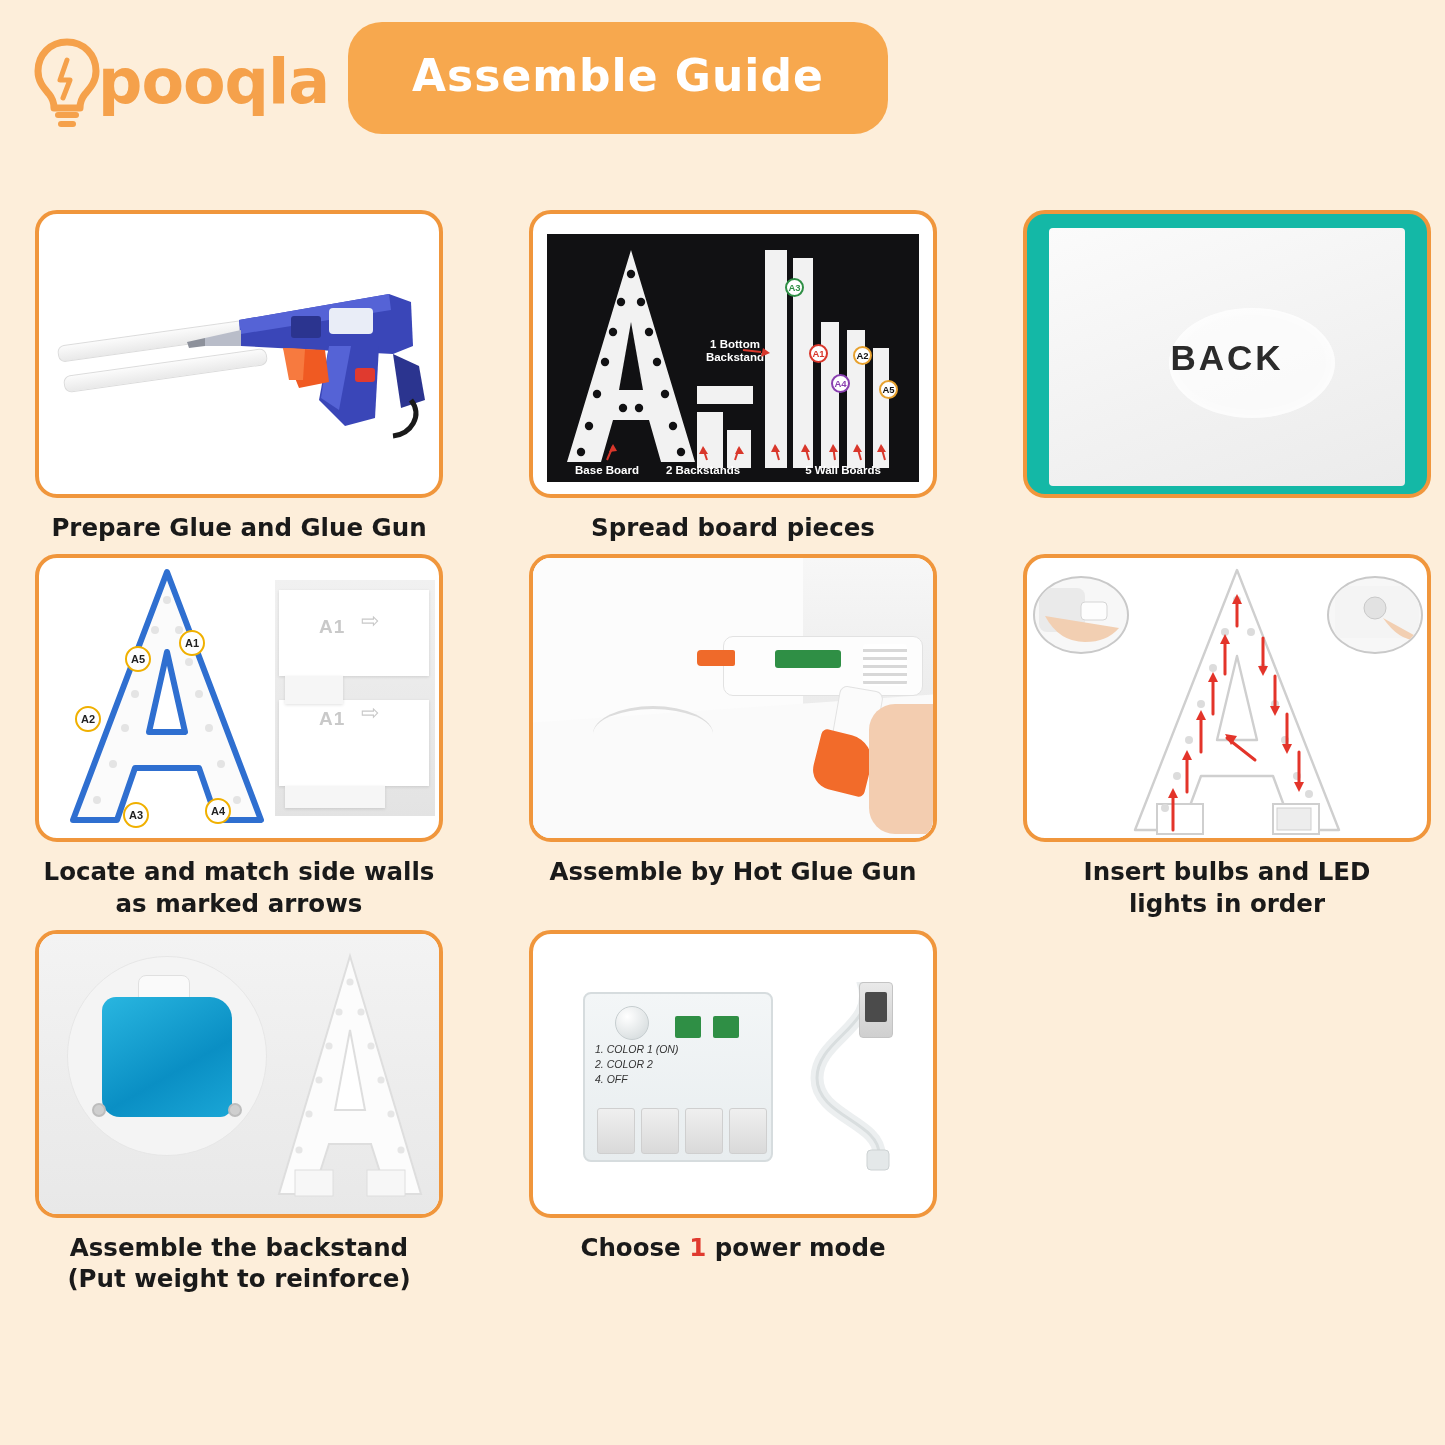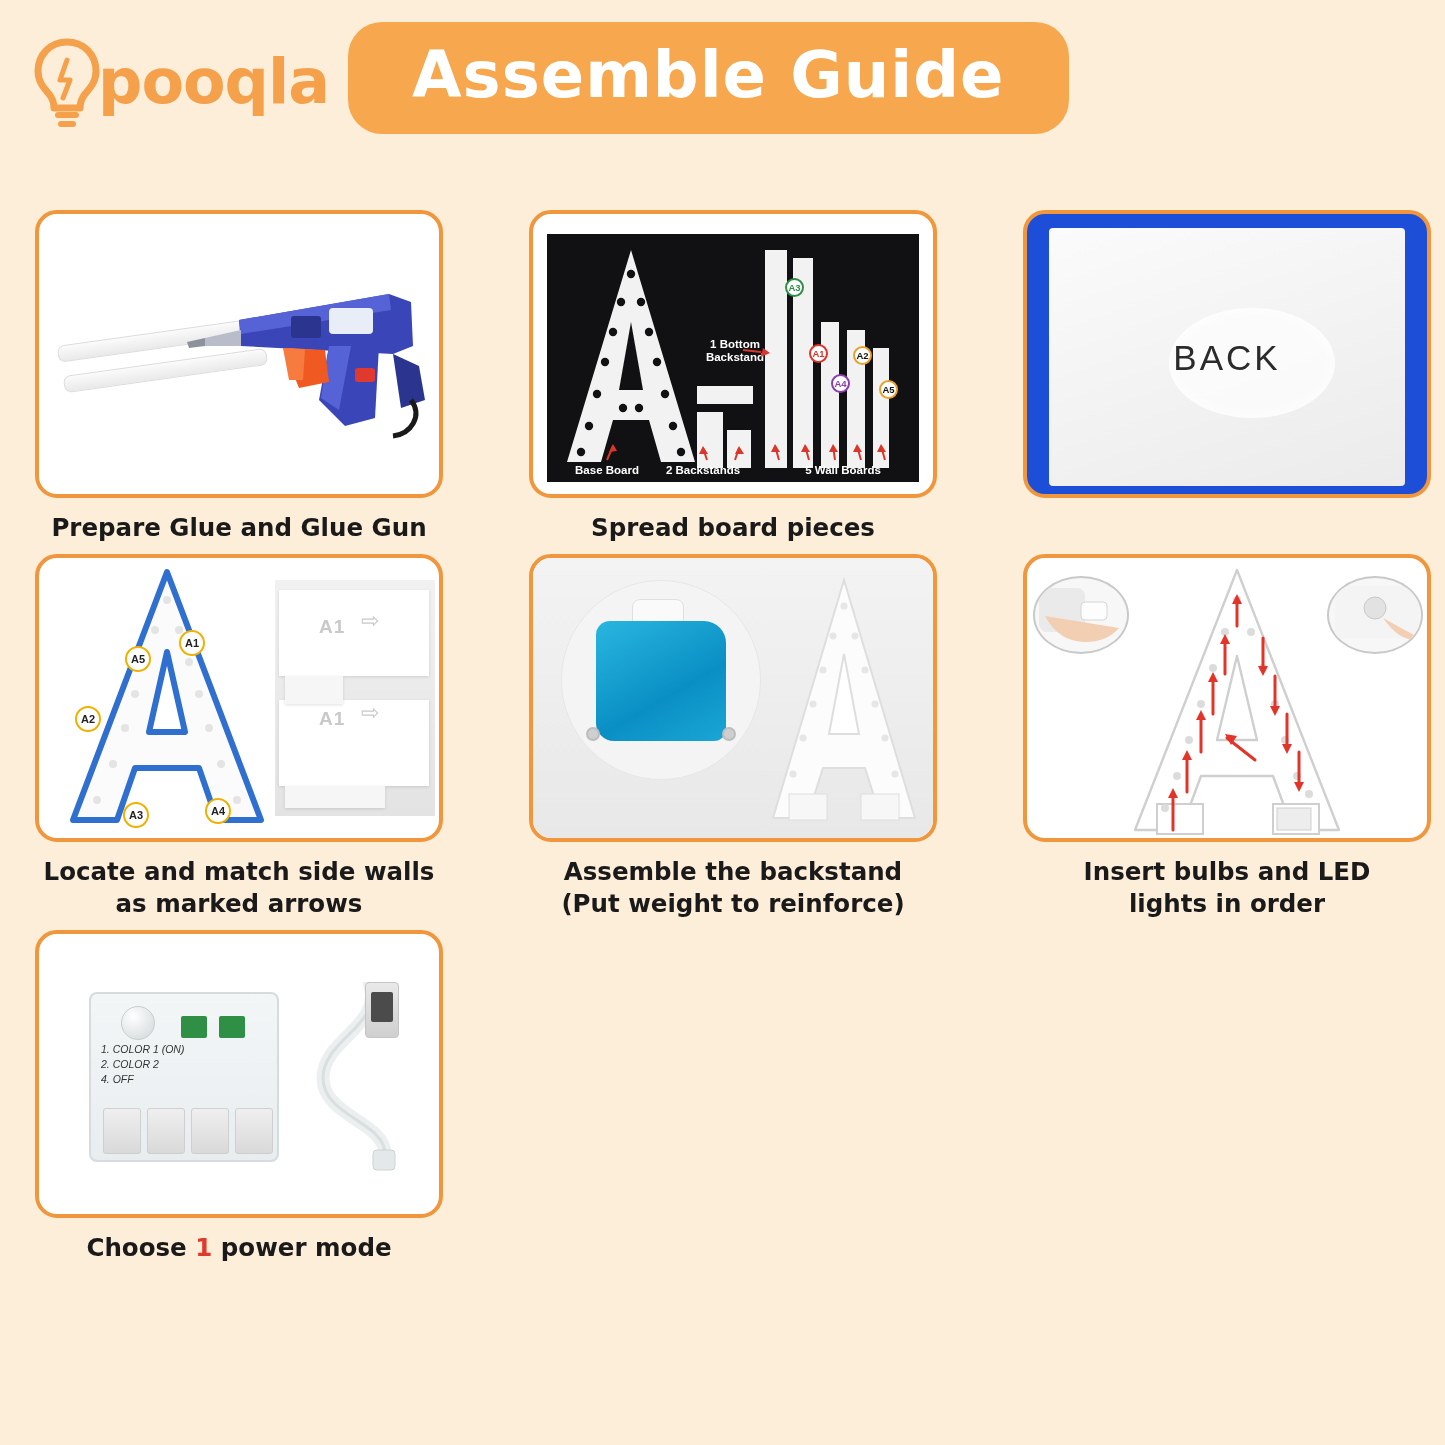--- a/index.html
+++ b/index.html
@@ -49,21 +49,21 @@
     margin-left: 38px;
     background: #f7a84e;
     border-radius: 34px;
     padding: 10px 64px 16px 64px;
     display: flex; align-items: center; justify-content: center;
     height: 112px;
   }
   .title-pill span {
     font-family: "DejaVu Sans", sans-serif;
     font-weight: bold;
-    font-size: 64px;
+    font-size: 44px;
     color: #ffffff;
     letter-spacing: 1px;
   }
 
   
   .grid {
     position: absolute;
     top: 210px; left: 24px;
     width: 1400px;
     display: grid;
@@ -131,21 +131,21 @@
     background:#fff; border:2px solid #e7a12e;
     color:#111; font-size:9.5px; font-weight:bold;
     display:flex; align-items:center; justify-content:center;
     font-family:"Liberation Sans",sans-serif;
   }
   .p2-badge.red { border-color:#d9372b; color:#d9372b; }
   .p2-badge.grn { border-color:#2f8f45; color:#2f8f45; }
   .p2-badge.pur { border-color:#8a3fb0; color:#8a3fb0; }
 
   
-  .p3 { background:#1d4ed8; }
+  .p3 { background:#14b8a6;font-weight:bold; }
   .p3-sheet {
     position:absolute; left:22px; top:14px; width:356px; height:258px;
     background: linear-gradient(160deg,#fbfbfb 0%, #f2f2f2 55%, #ebebeb 100%);
     border-radius: 4px;
   }
   .p3-circle {
     position:absolute; left: 120px; top: 80px; width: 166px; height: 110px;
     border-radius: 50%;
     background: rgba(255,255,255,0.65);
     box-shadow: 0 0 18px rgba(255,255,255,0.9) inset;
@@ -423,54 +423,35 @@
         </div>
         <div class="a1" style="left:280px; top:58px;">A1</div>
         <div class="a1arrow" style="left:322px; top:50px;">⇨</div>
         <div class="a1" style="left:280px; top:150px;">A1</div>
         <div class="a1arrow" style="left:322px; top:142px;">⇨</div>
       </div>
       <div class="caption" style="white-space:pre-line;">Locate and match side walls
 as marked arrows</div>
     </div>
 
-
-    <div class="cell cell-row3">
-      <div class="frame p8">
+    <div class="cell cell-row2">
+      <div class="frame p6">
         <div class="bg"></div>
-        <div class="circlewrap">
-          <div class="bagtop"></div>
-          <div class="bag"></div>
-          <div class="pin" style="left:24px; top:146px;"></div>
-          <div class="pin" style="left:160px; top:146px;"></div>
-        </div>
-        <div class="letter2">
-          <svg width="150" height="250" viewBox="0 0 150 250">
-            <path d="M75 4 L146 242 L112 242 L96 192 L54 192 L38 242 L4 242 Z" fill="#fcfcfc" stroke="#dedede" stroke-width="2"></path>
-            <path d="M75 78 L90 158 L60 158 Z" fill="#ffffff" stroke="#dedede" stroke-width="2"></path>
-            <g fill="#e6e6e6">
-              <circle cx="75" cy="30" r="3.6"></circle>
-              <circle cx="64" cy="60" r="3.6"></circle>
-                <circle cx="86" cy="60" r="3.6"></circle>
-              <circle cx="54" cy="94" r="3.6"></circle>
-                <circle cx="96" cy="94" r="3.6"></circle>
-              <circle cx="44" cy="128" r="3.6"></circle>
-                <circle cx="106" cy="128" r="3.6"></circle>
-              <circle cx="34" cy="162" r="3.6"></circle>
-                <circle cx="116" cy="162" r="3.6"></circle>
-              <circle cx="24" cy="198" r="3.6"></circle>
-                <circle cx="126" cy="198" r="3.6"></circle>
-            </g>
-            <rect x="20" y="218" width="38" height="26" fill="#f7f7f7" stroke="#dedede"></rect>
-            <rect x="92" y="218" width="38" height="26" fill="#f7f7f7" stroke="#dedede"></rect>
-          </svg>
-        </div>
-      </div>
-      <div class="caption" style="white-space:pre-line;">Assemble the backstand
-(Put weight to reinforce)</div>
+        <div class="wall"></div>
+        <div class="floor"></div>
+        <div class="gluebead"></div>
+        <div class="gun2"></div>
+        <div class="gunvent"></div>
+        <div class="gunlbl"></div>
+        <div class="nozzle"></div>
+        <div class="handle"></div>
+        <div class="orange"></div>
+        <div class="fingers"></div>
+      </div>
+      <div class="caption">Assemble by Hot Glue Gun</div>
     </div>
 
     <div class="cell cell-row3">
       <div class="frame p7">
 
         <div class="ins l">
           <svg width="96" height="78" viewBox="0 0 96 78">
             <rect x="4" y="10" width="46" height="44" rx="8" fill="#eaeaea"></rect>
             <rect x="46" y="24" width="26" height="18" rx="4" fill="#fdfdfd" stroke="#d5d5d5"></rect>
             <path d="M10 38 q14 26 40 26 q22 0 34 -14" fill="#f2cfb2"></path>
@@ -534,20 +515,55 @@
               <path d="M98 170 l12 2 l-6 9 z"></path>
             </g>
           </svg>
         </div>
       </div>
       <div class="caption" style="white-space:pre-line;">Insert bulbs and LED
 lights in order</div>
     </div>
 
     <div class="cell cell-row3">
+      <div class="frame p8">
+        <div class="bg"></div>
+        <div class="circlewrap">
+          <div class="bagtop"></div>
+          <div class="bag"></div>
+          <div class="pin" style="left:24px; top:146px;"></div>
+          <div class="pin" style="left:160px; top:146px;"></div>
+        </div>
+        <div class="letter2">
+          <svg width="150" height="250" viewBox="0 0 150 250">
+            <path d="M75 4 L146 242 L112 242 L96 192 L54 192 L38 242 L4 242 Z" fill="#fcfcfc" stroke="#dedede" stroke-width="2"></path>
+            <path d="M75 78 L90 158 L60 158 Z" fill="#ffffff" stroke="#dedede" stroke-width="2"></path>
+            <g fill="#e6e6e6">
+              <circle cx="75" cy="30" r="3.6"></circle>
+              <circle cx="64" cy="60" r="3.6"></circle>
+                <circle cx="86" cy="60" r="3.6"></circle>
+              <circle cx="54" cy="94" r="3.6"></circle>
+                <circle cx="96" cy="94" r="3.6"></circle>
+              <circle cx="44" cy="128" r="3.6"></circle>
+                <circle cx="106" cy="128" r="3.6"></circle>
+              <circle cx="34" cy="162" r="3.6"></circle>
+                <circle cx="116" cy="162" r="3.6"></circle>
+              <circle cx="24" cy="198" r="3.6"></circle>
+                <circle cx="126" cy="198" r="3.6"></circle>
+            </g>
+            <rect x="20" y="218" width="38" height="26" fill="#f7f7f7" stroke="#dedede"></rect>
+            <rect x="92" y="218" width="38" height="26" fill="#f7f7f7" stroke="#dedede"></rect>
+          </svg>
+        </div>
+      </div>
+      <div class="caption" style="white-space:pre-line;">Assemble the backstand
+(Put weight to reinforce)</div>
+    </div>
+
+    <div class="cell cell-row3">
       <div class="frame p9">
         <div class="box">
           <div class="btn"></div>
           <div class="chip" style="left:90px; top:22px;"></div>
           <div class="chip" style="left:128px; top:22px;"></div>
           <div class="cell9" style="left:12px;"></div>
           <div class="cell9" style="left:56px;"></div>
           <div class="cell9" style="left:100px;"></div>
           <div class="cell9" style="left:144px;"></div>
         </div>

